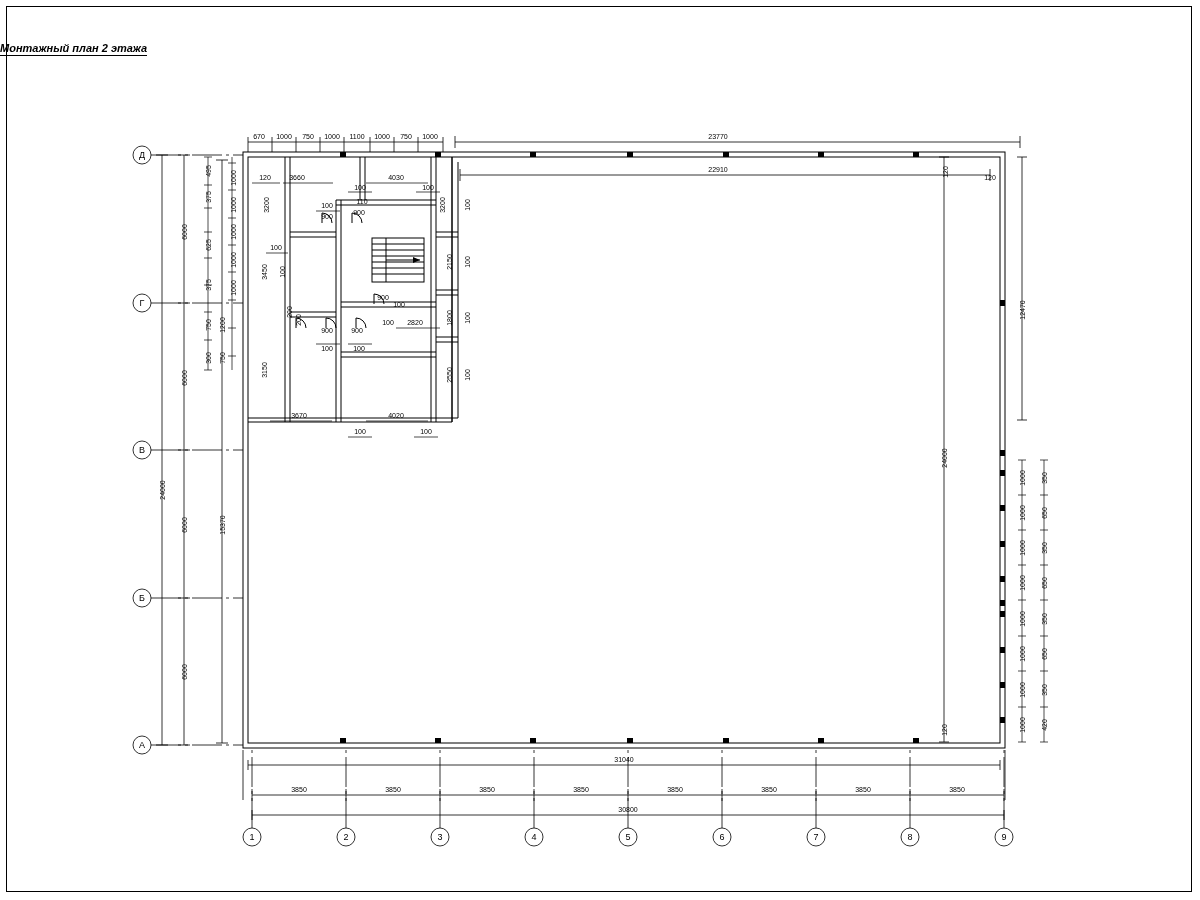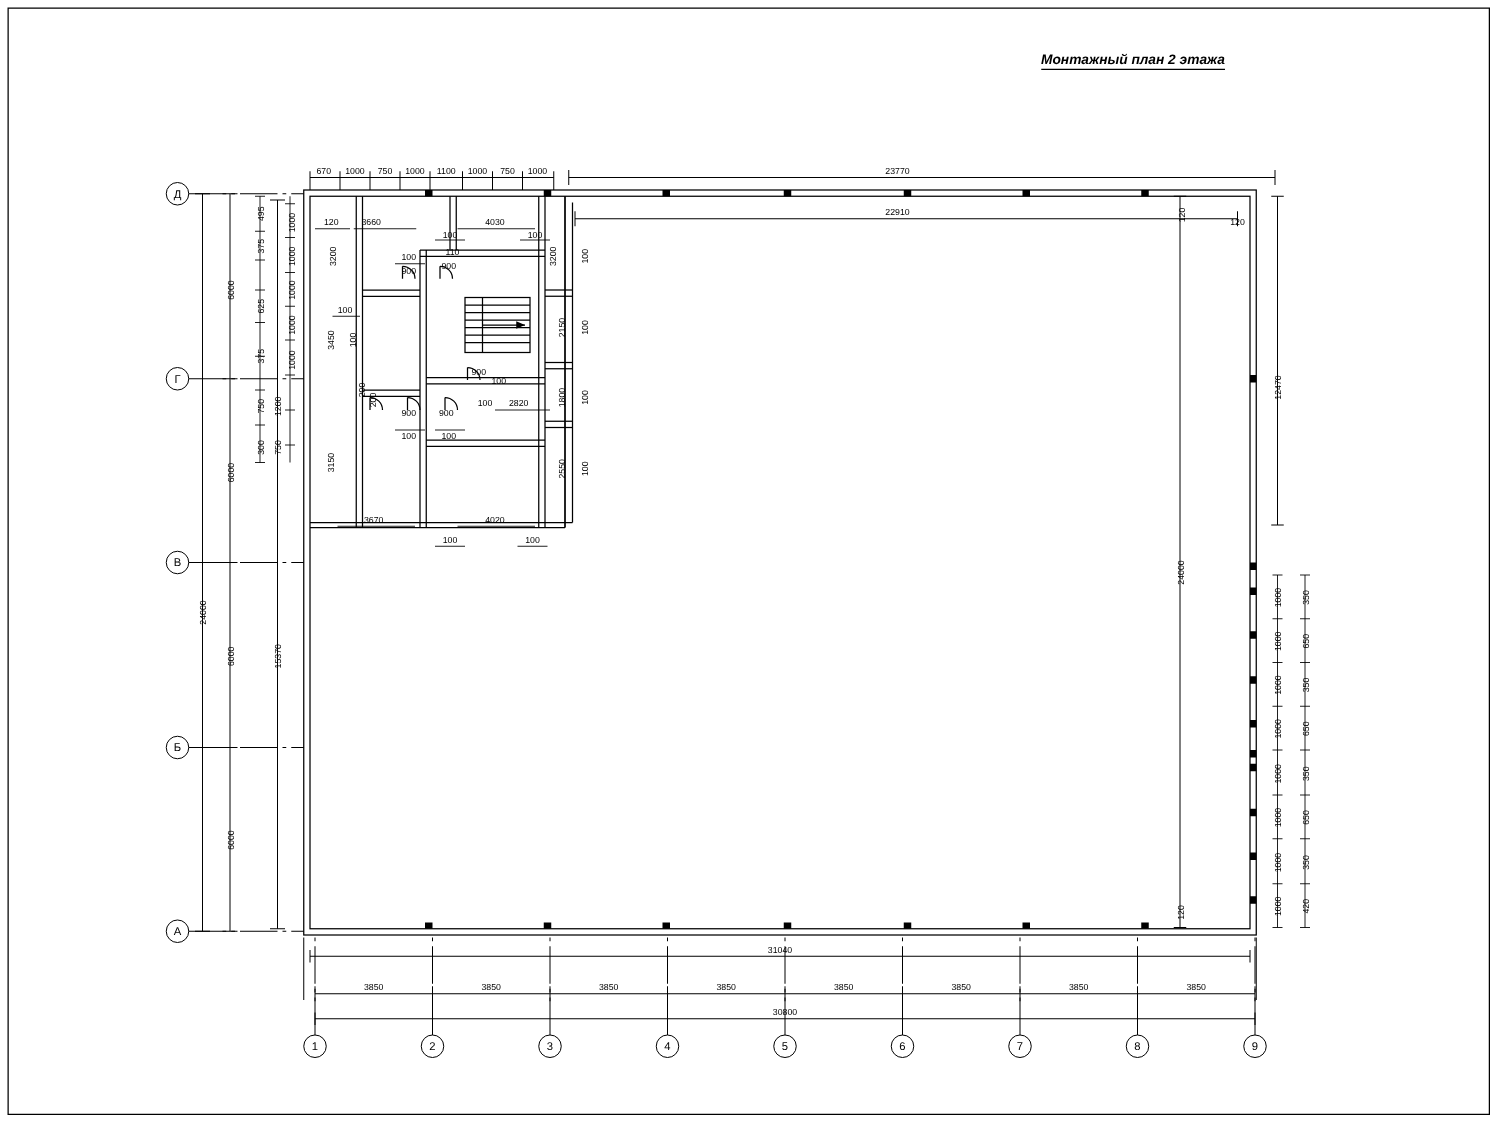--- a/index.html
+++ b/index.html
@@ -1,20 +1,20 @@
 <!DOCTYPE html>
 <html><head>
 <meta charset="utf-8">
 <style>
   html,body{margin:0;padding:0;background:#ffffff;}
   body{width:1200px;height:900px;position:relative;overflow:hidden;
        font-family:"Liberation Sans", sans-serif;color:#000;}
   #sheet{position:absolute;left:0;top:0;width:1200px;height:900px;}
   .border{position:absolute;left:6px;top:6px;width:1186px;height:886px;border:1px solid #000;box-sizing:border-box;}
-  .title{position:absolute;top:42px;left:0;width:980px;text-align:right;
+  .title{position:absolute;top:42px;left:0;width:980px;text-align:left;
          font-style:italic;font-weight:bold;font-size:11px;}
   .title span{border-bottom:1px solid #000;padding-bottom:1px;}
   svg{position:absolute;left:0;top:0;}
   .lbl{font-family:"Liberation Sans", sans-serif;font-size:7px;fill:#000;}
   .lbl9{font-family:"Liberation Sans", sans-serif;font-size:9px;fill:#000;}
 </style>
 </head>
 <body>
 
 <div id="sheet">

